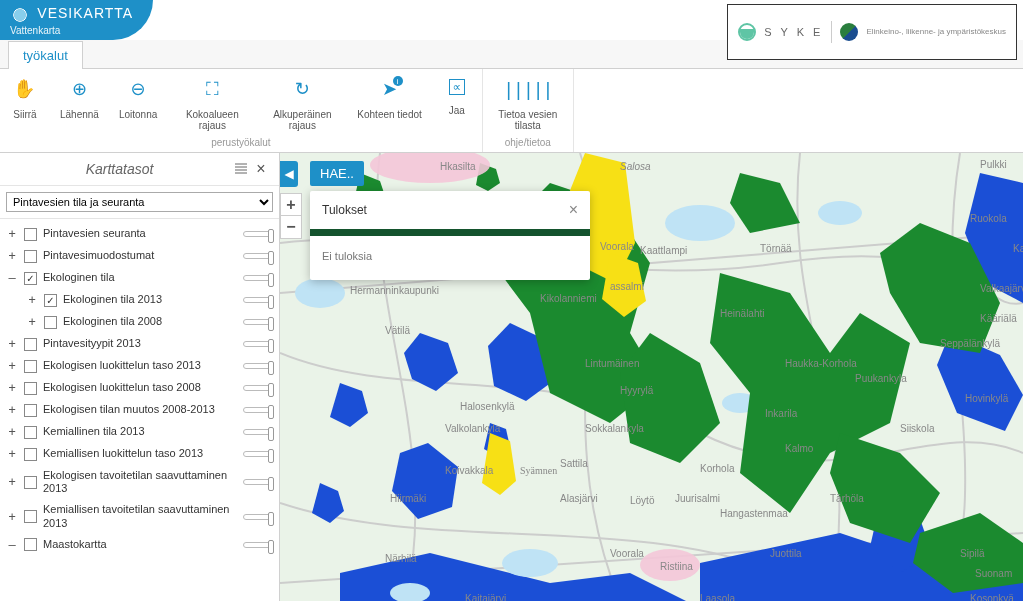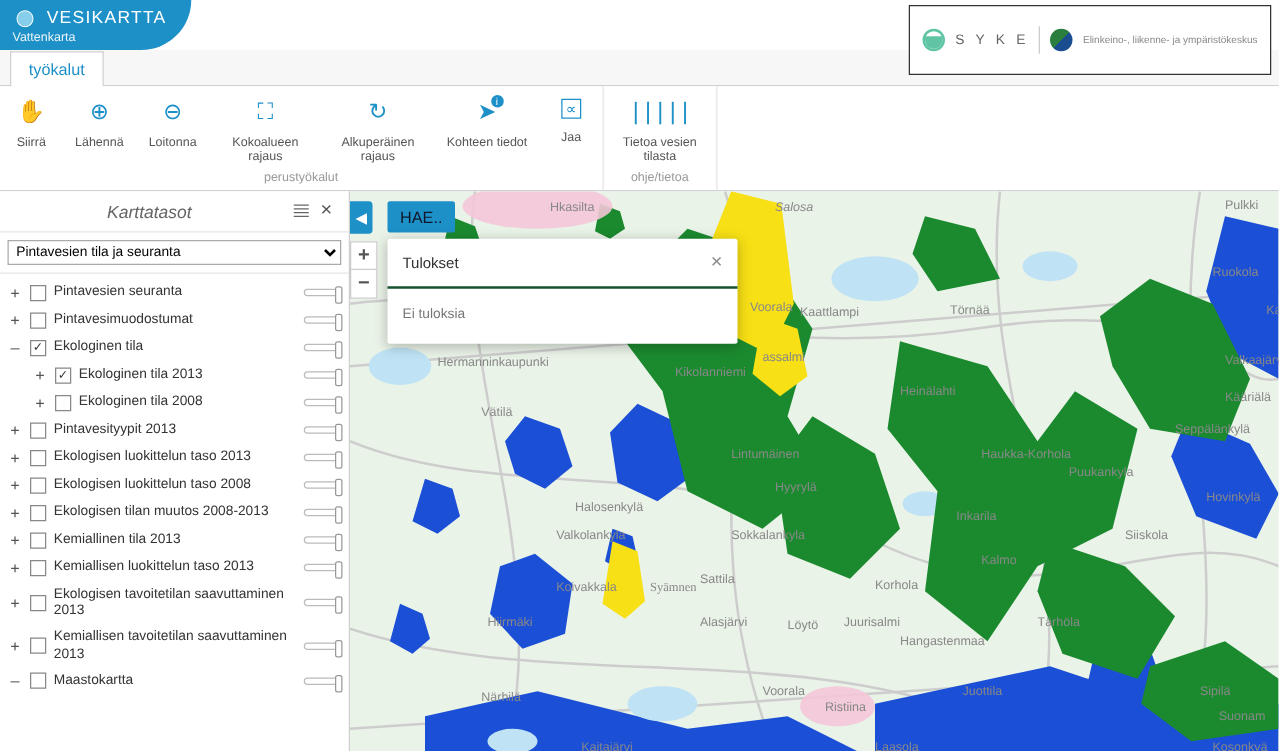--- a/index.html
+++ b/index.html
@@ -59,25 +59,25 @@
   
   .map-area { flex: 1; position: relative; background: #e8f4e8; overflow: hidden; }
   .map-bg { position: absolute; inset: 0; }
   .map-bg svg { width: 100%; height: 100%; }
 
   
   .map-side-toggle { position: absolute; left: 0; top: 8px; width: 18px; height: 26px; background: #1e90c8; color: #fff; display: flex; align-items: center; justify-content: center; cursor: pointer; font-size: 12px; border-radius: 0 3px 3px 0; }
   .zoom-ctrl { position: absolute; left: 0; top: 40px; width: 22px; background: #fff; border: 1px solid #ccc; }
   .zoom-btn { height: 22px; display: flex; align-items: center; justify-content: center; cursor: pointer; color: #555; border-bottom: 1px solid #ccc; font-size: 16px; font-weight: bold; }
   .zoom-btn:last-child { border-bottom: none; }
-  .search-btn { position: absolute; left: 30px; top: 8px; background: #1e90c8; color: #0f172a; padding: 5px 10px; font-size: 13px; cursor: pointer; border-radius: 2px; }
+  .search-btn { position: absolute; left: 30px; top: 8px; background: #1e90c8; color: #ffffff; padding: 5px 10px; font-size: 13px; cursor: pointer; border-radius: 2px; }
   
   
   .results-popup { position: absolute; left: 30px; top: 38px; width: 280px; background: #fff; box-shadow: 0 2px 10px rgba(0,0,0,0.25); border-radius: 2px; }
-  .results-popup-header { display: flex; justify-content: space-between; align-items: center; padding: 10px 12px; border-bottom: 2px solid #14532d; }
+  .results-popup-header { display: flex; justify-content: space-between; align-items: center; padding: 10px 12px; border-bottom: 7px solid #14532d; }
   .results-popup-header .title { font-size: 12px; color: #333; }
   .results-popup-header .close { cursor: pointer; font-size: 16px; color: #888; }
   .results-popup-body { padding: 14px 12px 18px; font-size: 11px; color: #777; }
 
   
   .place-label { position: absolute; font-size: 10px; color: #888; white-space: nowrap; pointer-events: none; }
 </style>
 </head>
 <body>
 

